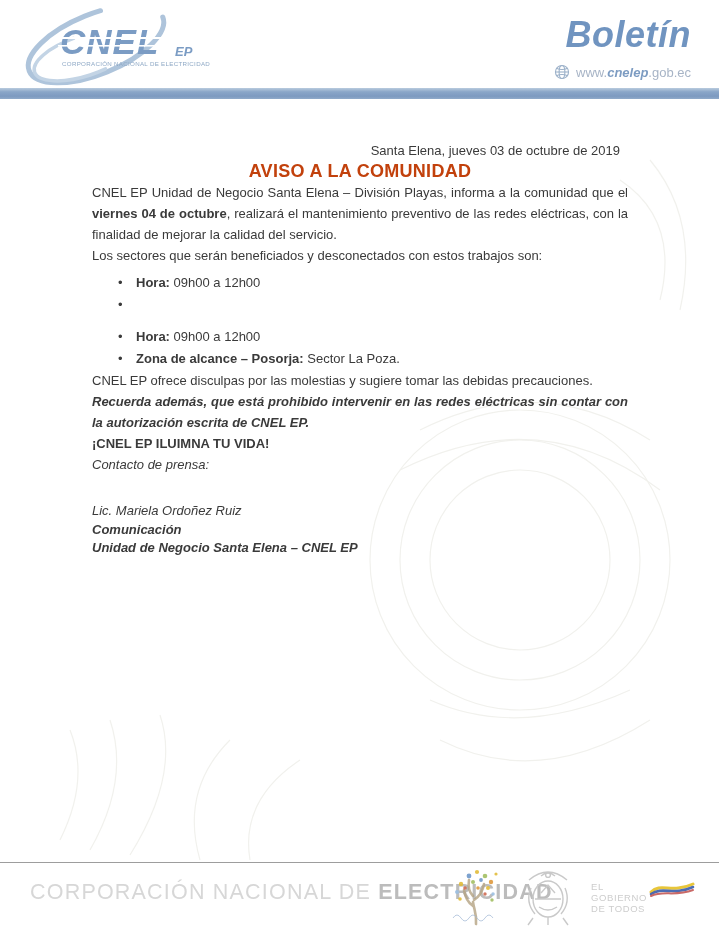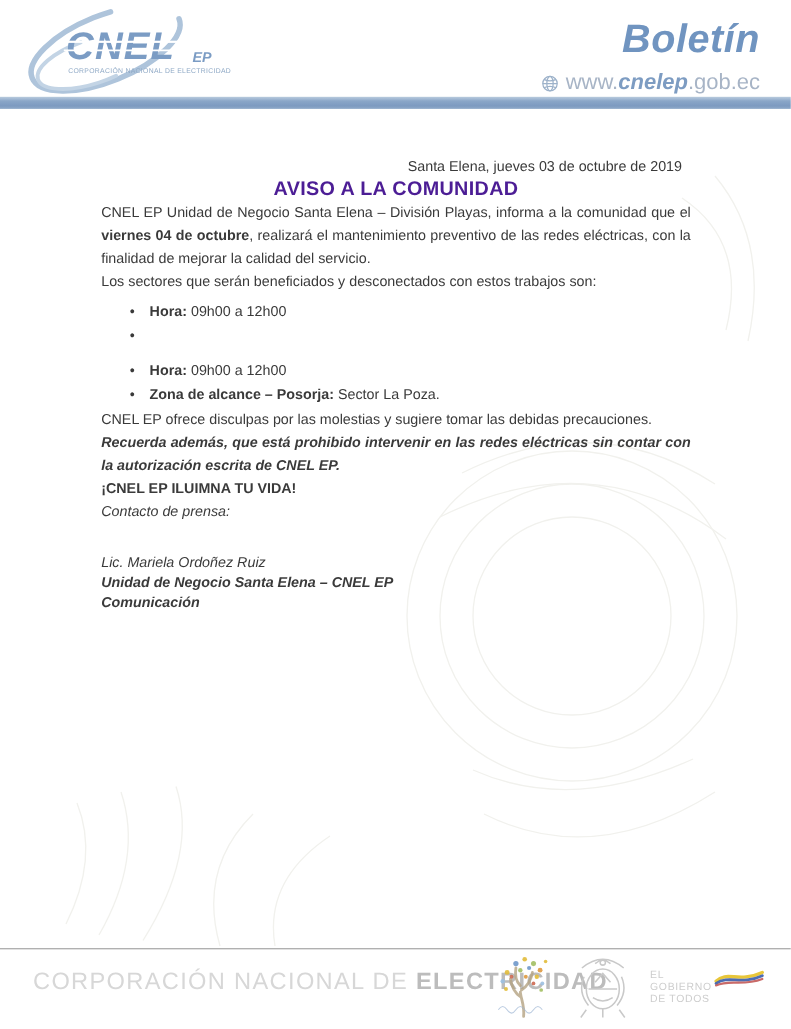--- a/index.html
+++ b/index.html
@@ -8,30 +8,30 @@
     font-family:"Liberation Sans",sans-serif;color:#3a3a3a;overflow:hidden;
   }
   .watermark{position:absolute;left:0;top:0;z-index:0;pointer-events:none;}
   .layer{position:relative;z-index:1;}
 
   
   .header{position:absolute;left:0;top:0;width:719px;height:74px;}
   .logo-wrap{position:absolute;left:18px;top:4px;}
   .header-right{position:absolute;right:28px;top:14px;text-align:right;}
   .bulletin{font-size:36px;font-weight:bold;font-style:italic;color:#7094c0;letter-spacing:.5px;}
-  .webline{margin-top:8px;font-size:20px;color:#a7b4c6;display:flex;align-items:center;justify-content:flex-start;gap:6px;}
+  .webline{margin-top:8px;font-size:13px;color:#a7b4c6;display:flex;align-items:center;justify-content:flex-start;gap:6px;}
   .webline .domain{font-weight:bold;font-style:italic;color:#7d9cc2;}
   .blue-bar{position:absolute;left:0;top:88px;width:719px;height:11px;
     background:linear-gradient(#b9cbde 0%,#8aa6c8 35%,#7d9ac0 75%,#90aac9 100%);}
 
   
   .content{position:absolute;left:92px;top:140px;width:536px;font-size:13px;line-height:21px;}
   .content p{margin:0;}
   .dateline{text-align:right;padding-right:8px;margin-top:10px;}
-  .doc-title{margin-top:48px;text-align:center;font-size:18px;font-weight:bold;color:#4c1d95;letter-spacing:.3px;}
+  .doc-title{margin-top:48px;text-align:center;font-size:18px;font-weight:bold;color:#c2410c;letter-spacing:.3px;}
   .intro{margin-top:52px;text-align:justify;}
   .sectors{margin-top:6px;}
   .bullets{margin-top:6px;line-height:22px;}
   .bullets.second{margin-top:10px;}
   .bullet-row{display:flex;}
   .bullet-dot{width:18px;margin-left:26px;flex:none;}
   .apology{margin-top:6px;}
   .warning{margin-top:11px;font-weight:bold;font-style:italic;text-align:justify;}
   .slogan{margin-top:8px;font-weight:bold;}
   .contact{margin-top:12px;font-style:italic;}
@@ -135,22 +135,22 @@
       <p class="apology">CNEL EP ofrece disculpas por las molestias y sugiere tomar las debidas precauciones.</p>
 
       <p class="warning">Recuerda además, que está prohibido intervenir en las redes eléctricas sin contar con la autorización escrita de CNEL EP.</p>
 
       <p class="slogan">¡CNEL EP ILUIMNA TU VIDA!</p>
 
       <p class="contact">Contacto de prensa:</p>
 
       <div class="signature">
         <div>Lic. Mariela Ordoñez Ruiz</div>
+        <div class="strong">Comunicación</div>
         <div class="strong">Unidad de Negocio Santa Elena – CNEL EP</div>
-        <div class="strong">Comunicación</div>
       </div>
 
     </div>
 
     <div class="footer-rule"></div>
 
     <div class="footer-text"><span class="corp-light">CORPORACIÓN NACIONAL DE </span><span class="corp-strong">ELECTRICIDAD</span></div>
 
     <div class="footer-logos">
 

